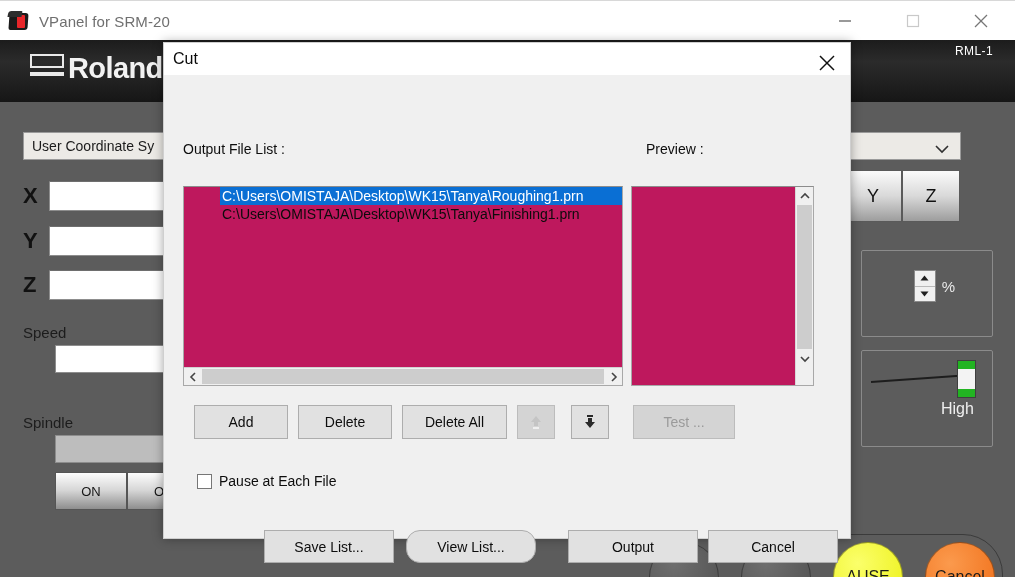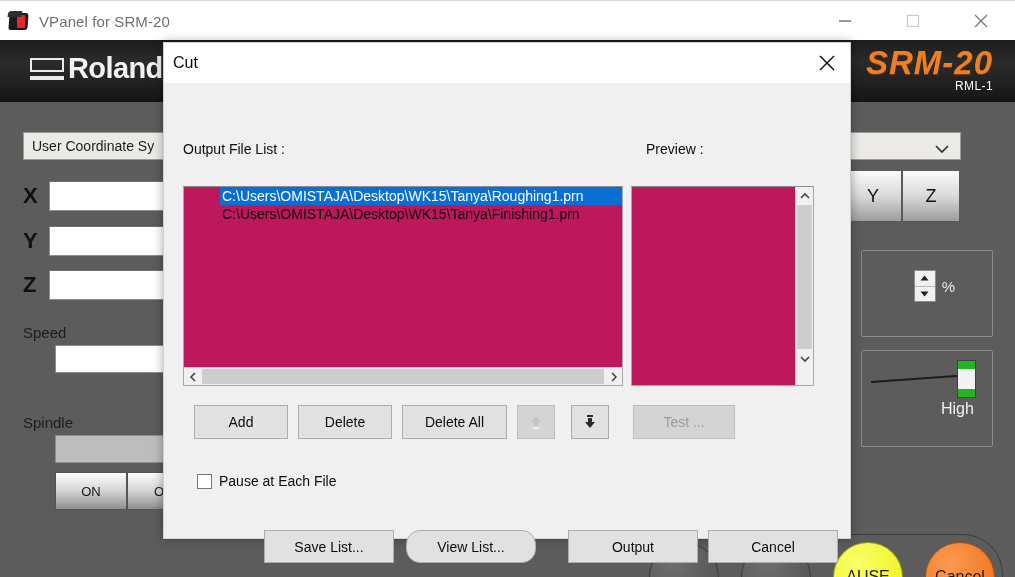--- a/index.html
+++ b/index.html
@@ -88,21 +88,21 @@
   .vp-header {
     position: absolute;
     left: 0; top: 0;
     width: 1015px; height: 62px;
     background: linear-gradient(180deg,#1c1c1c 0%, #2b2b2b 35%, #161616 100%);
   }
   .roland-logo {
     position: absolute;
     left: 30px; top: 14px;
     display: flex;
-    align-items: center;
+    align-items: flex-start;
     gap: 4px;
   }
   .rl-mark {
     width: 34px; height: 22px;
     display: flex;
     flex-direction: column;
     justify-content: space-between;
   }
   .rl-mark .bar-box {
     width: 34px; height: 14px;
@@ -321,21 +321,21 @@
     left: 163px; top: 42px;
     width: 688px; height: 497px;
     background: #f0f0f0;
     border: 1px solid #cfcfcf;
     box-shadow: 0 0 10px rgba(0,0,0,0.35);
     box-sizing: border-box;
   }
   .dlg-title {
     position: absolute;
     left: 0; top: 0;
-    width: 686px; height: 40px;
+    width: 686px; height: 32px;
     background: #ffffff;
     display: flex;
     align-items: center;
   }
   .dlg-title-text {
     margin-left: 9px;
     font-size: 16px;
     color: #0a0a0a;
   }
   .dlg-close {
@@ -491,21 +491,20 @@
 
     <div class="vp-header">
       <div class="roland-logo">
         <div class="rl-mark">
           <div class="bar-box"></div>
           <div class="bar-line"></div>
         </div>
         <div class="rl-text">Roland</div>
       </div>
       <div class="srm-badge">
-        <div class="srm-model">SRM-20</div>
         <div class="srm-proto">RML-1</div>
       </div>
     </div>
 
     <div class="vp-body">
 
       <div class="ucs-select">
         <span>User Coordinate Sy</span>
         <span class="ucs-arrow">
           <svg width="16" height="10" viewBox="0 0 16 10">

